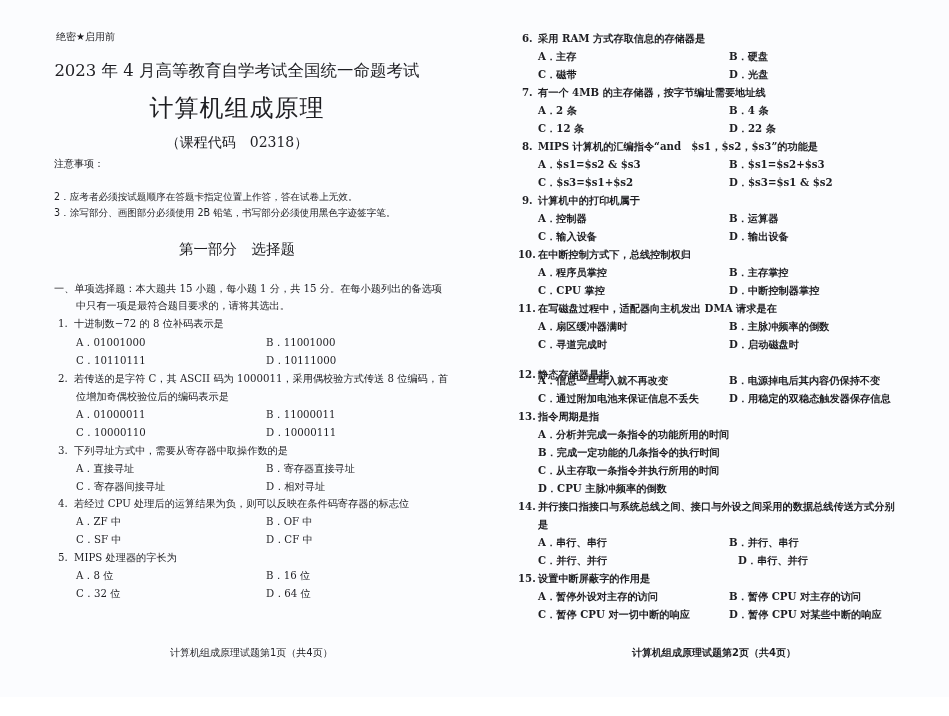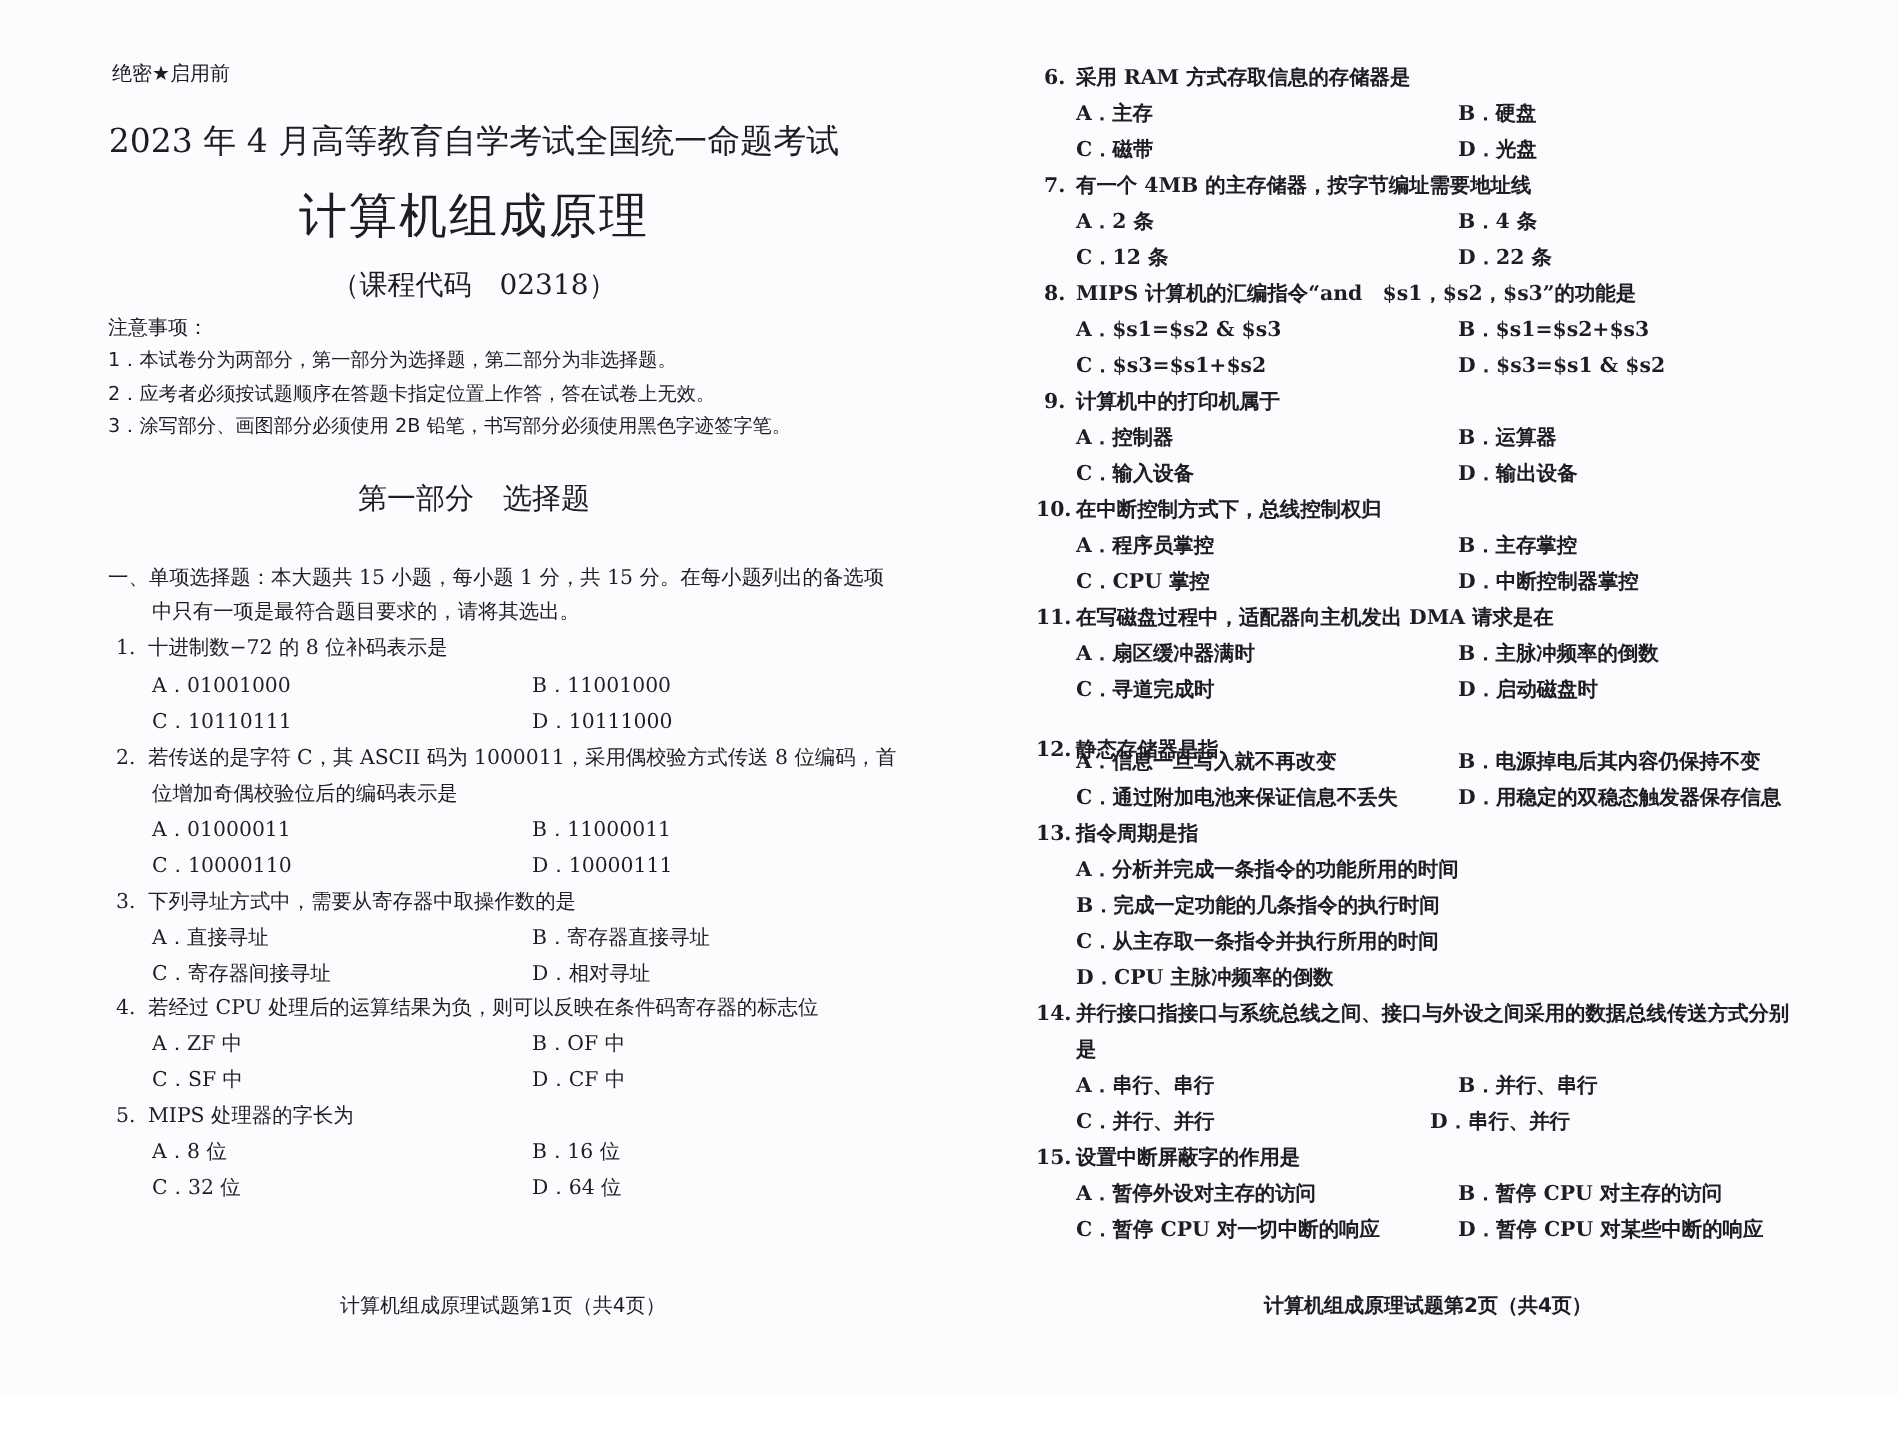--- a/index.html
+++ b/index.html
@@ -37,21 +37,20 @@
 <body>
 
 <div class="scan"></div>
 
 <div class="page" id="page1">
   <div class="abs secret">绝密★启用前</div>
   <div class="abs exam-title">2023 年 4 月高等教育自学考试全国统一命题考试</div>
   <div class="abs course-title">计算机组成原理</div>
   <div class="abs course-code">（课程代码　02318）</div>
   <div class="abs notice-head">注意事项：</div>
-  <div class="abs notice" style="top:174px">1．本试卷分为两部分，第一部分为选择题，第二部分为非选择题。</div>
   <div class="abs notice" style="top:191px">2．应考者必须按试题顺序在答题卡指定位置上作答，答在试卷上无效。</div>
   <div class="abs notice" style="top:207px">3．涂写部分、画图部分必须使用 2B 铅笔，书写部分必须使用黑色字迹签字笔。</div>
   <div class="abs part-title">第一部分　选择题</div>
   <div class="abs q" style="left:54px;top:282px">一、单项选择题：本大题共 15 小题，每小题 1 分，共 15 分。在每小题列出的备选项</div>
   <div class="abs q" style="left:76px;top:299px">中只有一项是最符合题目要求的，请将其选出。</div>
 
   <div class="abs q" style="left:58px;top:317px">
     <span class="num">1.</span><span>十进制数−72 的 8 位补码表示是</span>
   </div>
   <div class="abs opt" style="left:76px;top:336px">A．01001000</div>
@@ -161,21 +160,21 @@
   <div class="abs opt" style="left:64px;top:464px">C．从主存取一条指令并执行所用的时间</div>
   <div class="abs opt" style="left:64px;top:482px">D．CPU 主脉冲频率的倒数</div>
 
   <div class="abs q" style="left:44px;top:500px">
     <span class="num" style="width:20px">14.</span><span>并行接口指接口与系统总线之间、接口与外设之间采用的数据总线传送方式分别</span>
   </div>
   <div class="abs q" style="left:64px;top:518px">是</div>
   <div class="abs opt" style="left:64px;top:536px">A．串行、串行</div>
   <div class="abs opt" style="left:255px;top:536px">B．并行、串行</div>
   <div class="abs opt" style="left:64px;top:554px">C．并行、并行</div>
-  <div class="abs opt" style="left:241px;top:554px">D．串行、并行</div>
+  <div class="abs opt" style="left:264px;top:554px">D．串行、并行</div>
 
   <div class="abs q" style="left:44px;top:572px">
     <span class="num" style="width:20px">15.</span><span>设置中断屏蔽字的作用是</span>
   </div>
   <div class="abs opt" style="left:64px;top:590px">A．暂停外设对主存的访问</div>
   <div class="abs opt" style="left:255px;top:590px">B．暂停 CPU 对主存的访问</div>
   <div class="abs opt" style="left:64px;top:608px">C．暂停 CPU 对一切中断的响应</div>
   <div class="abs opt" style="left:255px;top:608px">D．暂停 CPU 对某些中断的响应</div>
 
   <div class="abs footer" style="left:158px;top:646px">计算机组成原理试题第2页（共4页）</div>

